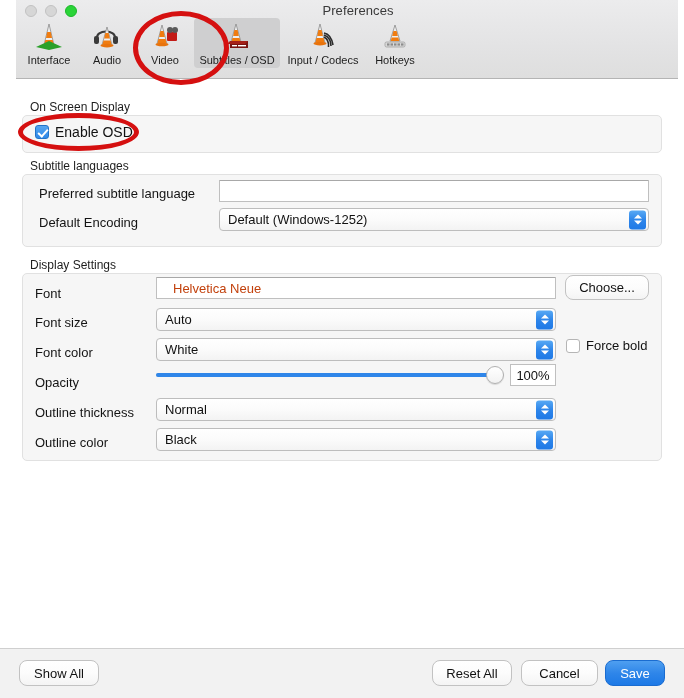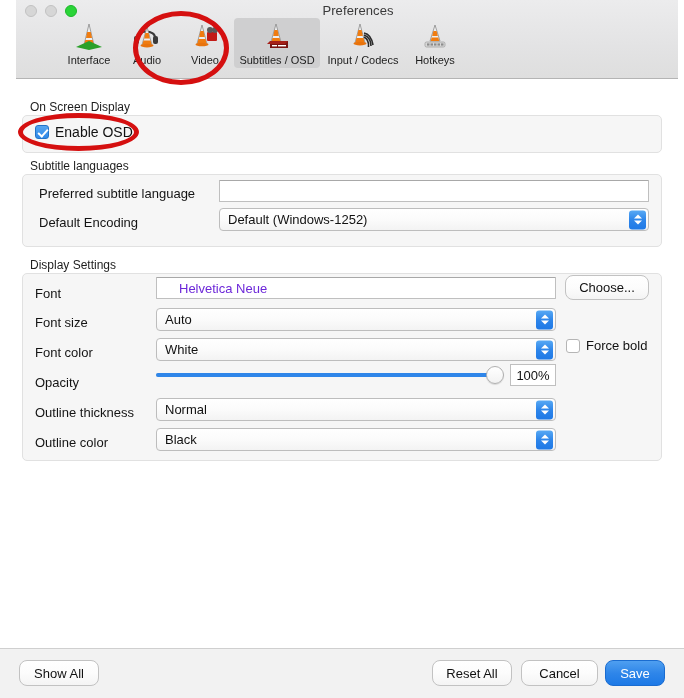--- a/index.html
+++ b/index.html
@@ -54,21 +54,20 @@
     font-size: 13px;
     color: #3a3a3a;
     letter-spacing: 0.1px;
   }
 
   .toolbar-items {
     position: absolute;
     left: 4px; top: 18px;
     display: flex;
     align-items: flex-end;
-    margin-left: 40px;
   }
   .tbitem {
     width: 58px;
     padding: 3px 2px 2px 2px;
     border-radius: 4px;
     display: flex;
     flex-direction: column;
     align-items: center;
     box-sizing: border-box;
     cursor: default;
@@ -118,22 +117,22 @@
   }
 
   
   .textfield {
     position: absolute;
     background: #ffffff;
     border: 1px solid #bfbfbf;
     border-top-color: #a8a8a8;
     box-sizing: border-box;
     font-size: 13px;
-    color: #6d28d9;
-    padding: 0 22px;
+    color: #c2410c;
+    padding: 0 16px;
     display: flex;
     align-items: center;
     border-radius: 1px;
   }
 
   
   .popup {
     position: absolute;
     background: linear-gradient(to bottom, #ffffff 0%, #fbfbfb 50%, #f3f3f3 100%);
     border: 1px solid #bdbdbd;

